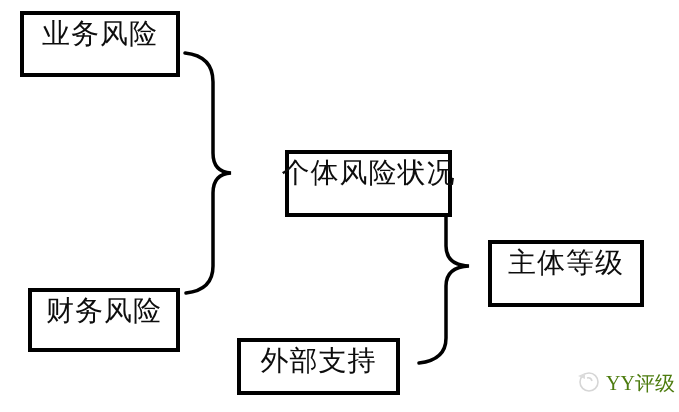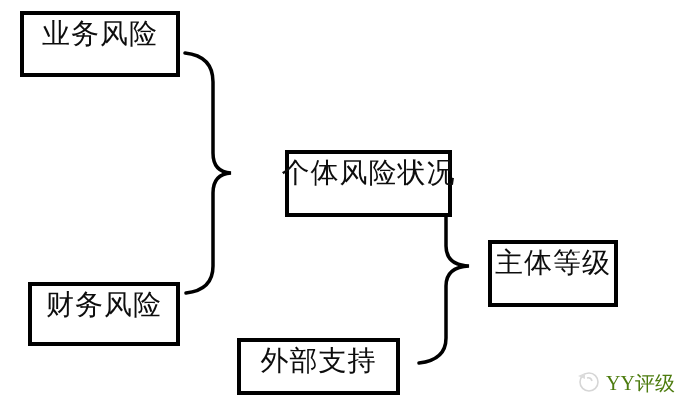--- a/index.html
+++ b/index.html
@@ -22,24 +22,24 @@
     background: #ffffff;
     display: flex;
     align-items: flex-start;
     justify-content: center;
     font-size: 28px;
     color: #0d0d0d;
     letter-spacing: 1px;
     white-space: nowrap;
   }
   #box-business-risk   { left: 20px;  top: 11px;  width: 160px; height: 66px; }
-  #box-financial-risk  { left: 28px;  top: 282px; width: 152px; height: 64px; }
+  #box-financial-risk  { left: 28px;  top: 288px; width: 152px; height: 64px; }
   #box-individual-risk { left: 237px; top: 150px; width: 167px; height: 67px; margin-left: 48px; }
   #box-external-support{ left: 237px; top: 338px; width: 163px; height: 57px; }
-  #box-issuer-rating   { left: 488px; top: 240px; width: 130px; height: 67px; }
+  #box-issuer-rating   { left: 488px; top: 240px; width: 156px; height: 67px; }
   .brace-layer {
     position: absolute;
     left: 0; top: 0;
     width: 679px;
     height: 412px;
   }
   .watermark {
     position: absolute;
     left: 574px;
     top: 366px;

